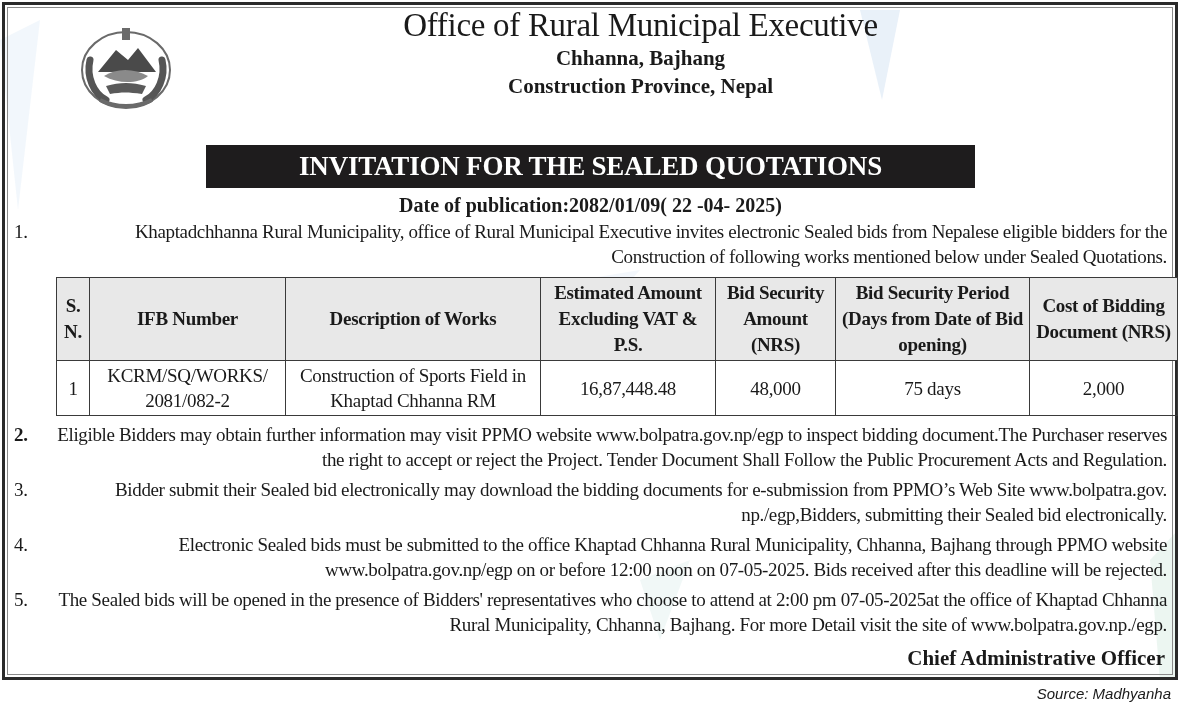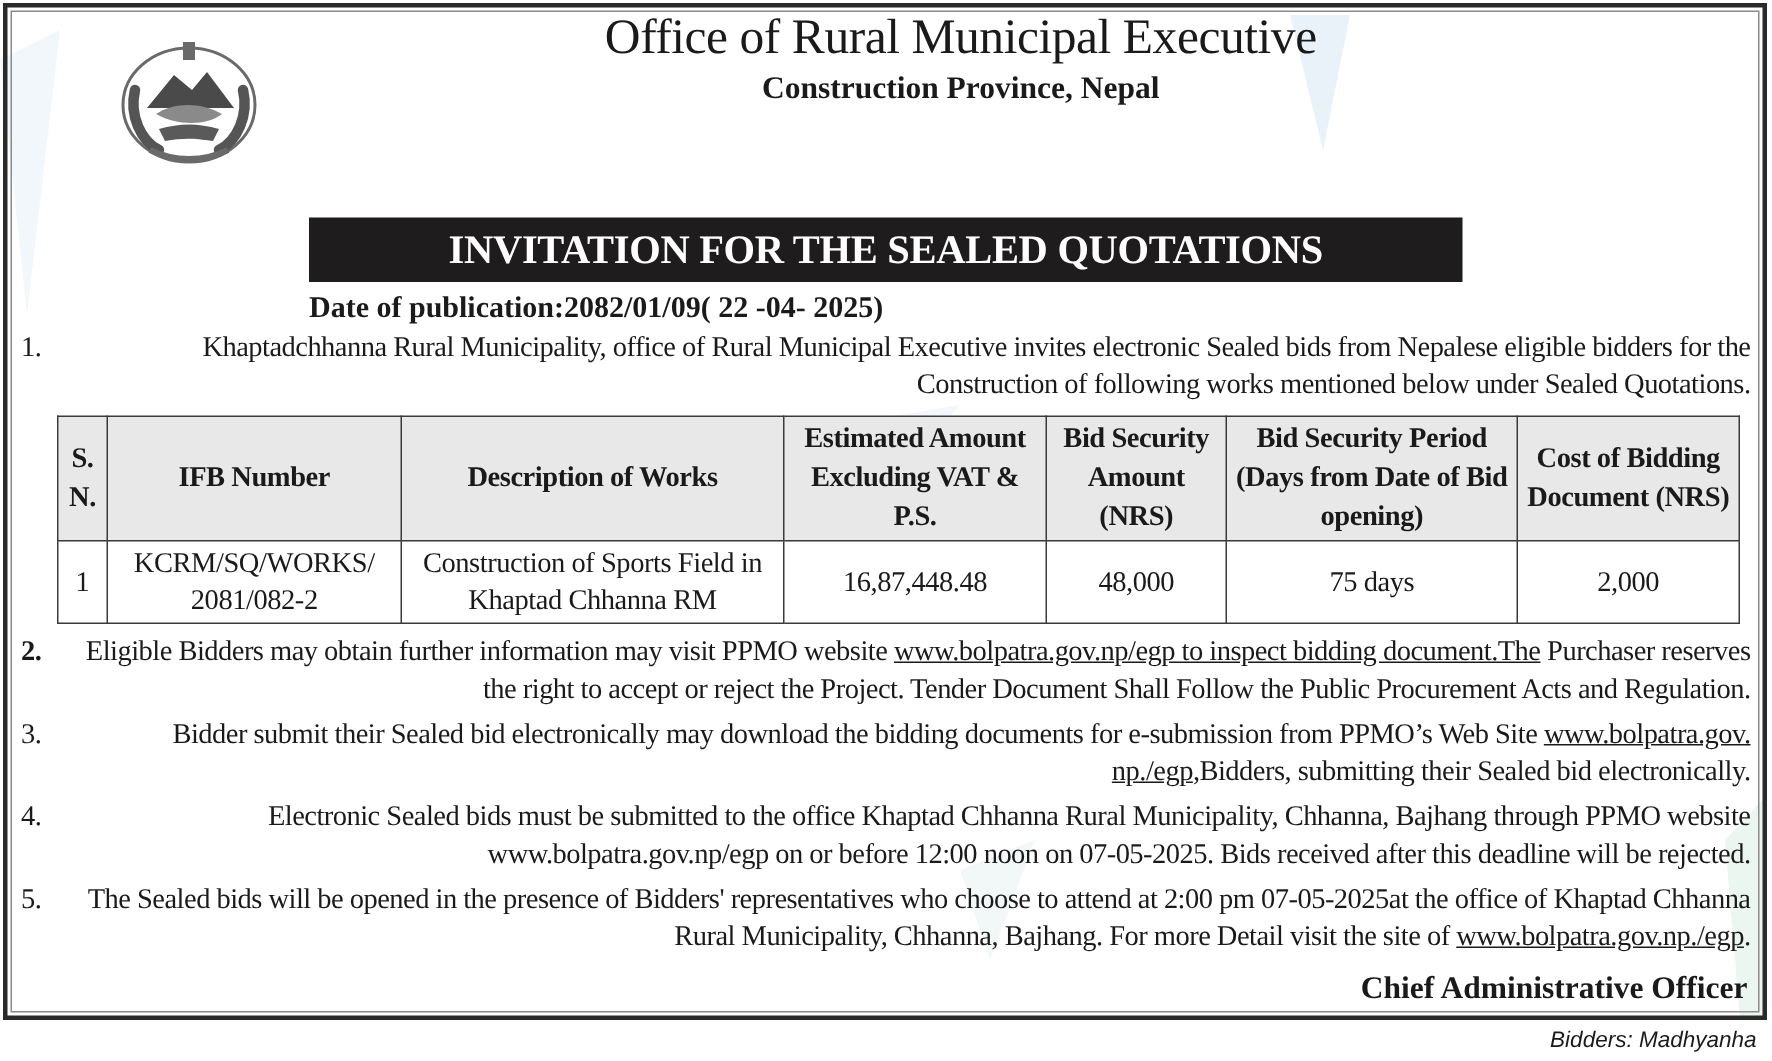--- a/index.html
+++ b/index.html
@@ -75,20 +75,21 @@
       font-size: 27px;
       line-height: 43px;
       text-align: center;
       letter-spacing: -0.2px;
     }
     .pubdate {
       position: absolute;
       left: 206px;
       width: 769px;
       top: 192px;
+      text-align: center;
       font-weight: bold;
       font-size: 20px;
       line-height: 26px;
     }
     .para {
       position: absolute;
       left: 14px;
       right: 14px;
       font-size: 19px;
       line-height: 25px;
@@ -99,25 +100,24 @@
       left: 0;
       top: 0;
       width: 26px;
       text-align: left;
     }
     .para .txt {
       margin-left: 28px;
       text-align: right;
     }
     .para u, .link {
-      text-decoration: underline;
     }
     .bid-table {
       position: absolute;
-      left: 38px;
+      left: 56px;
       top: 277px;
       width: 988px;
       border-collapse: collapse;
       font-size: 19px;
       table-layout: fixed;
     }
     .bid-table th, .bid-table td {
       border: 1.5px solid #3a3a3a;
       text-align: center;
       vertical-align: middle;
@@ -180,20 +180,21 @@
   <path d="M86,38 C90,55 82,72 70,78" stroke="#555" stroke-width="7" fill="none" stroke-linecap="round"></path>
   <path d="M22,50 L40,28 L52,38 L62,26 L80,50 Z" fill="#4a4a4a"></path>
   <path d="M28,54 C40,46 58,46 72,54 C62,62 42,62 28,54 Z" fill="#8a8a8a"></path>
   <path d="M30,64 C44,60 56,60 70,64 L66,72 C52,70 46,70 34,72 Z" fill="#5a5a5a"></path>
   <rect x="46" y="6" width="8" height="12" fill="#6a6a6a"></rect>
   <path d="M24,78 C40,86 60,86 76,78" stroke="#6a6a6a" stroke-width="4" fill="none"></path>
 </svg>
 
 <div class="header">
   <div class="h2">Office of Rural Municipal Executive</div>
+  <div class="h3">Chhanna, Bajhang</div>
   <div class="h3">Construction Province, Nepal</div>
 </div>
 
 <div class="banner">INVITATION FOR THE SEALED QUOTATIONS</div>
 
 <div class="pubdate">Date of publication:2082/01/09( 22 -04- 2025)</div>
 
 <div class="para" style="top:219px;">
   <span class="num">1.</span>
   <div class="txt">Khaptadchhanna Rural Municipality, office of Rural Municipal Executive invites electronic Sealed bids from Nepalese eligible bidders for the Construction of following works mentioned below under Sealed Quotations.</div>
@@ -248,13 +249,13 @@
   <div class="txt">Electronic Sealed bids must be submitted to the office Khaptad Chhanna Rural Municipality, Chhanna, Bajhang through PPMO website www.bolpatra.gov.np/egp on or before 12:00 noon on 07-05-2025. Bids received after this deadline will be rejected.</div>
 </div>
 
 <div class="para" style="top:587px;">
   <span class="num">5.</span>
   <div class="txt"><span>The Sealed bids will be opened in the presence of Bidders' representatives who choose to attend at 2:00 pm 07-05-2025at the office of Khaptad Chhanna Rural Municipality, Chhanna, Bajhang. For more Detail visit the site of </span><span class="link">www.bolpatra.gov.np./egp</span><span>.</span></div>
 </div>
 
 <div class="signature">Chief Administrative Officer</div>
 
-<div class="source">Bidders: Madhyanha</div>
+<div class="source">Source: Madhyanha</div>
 
 </body></html>

